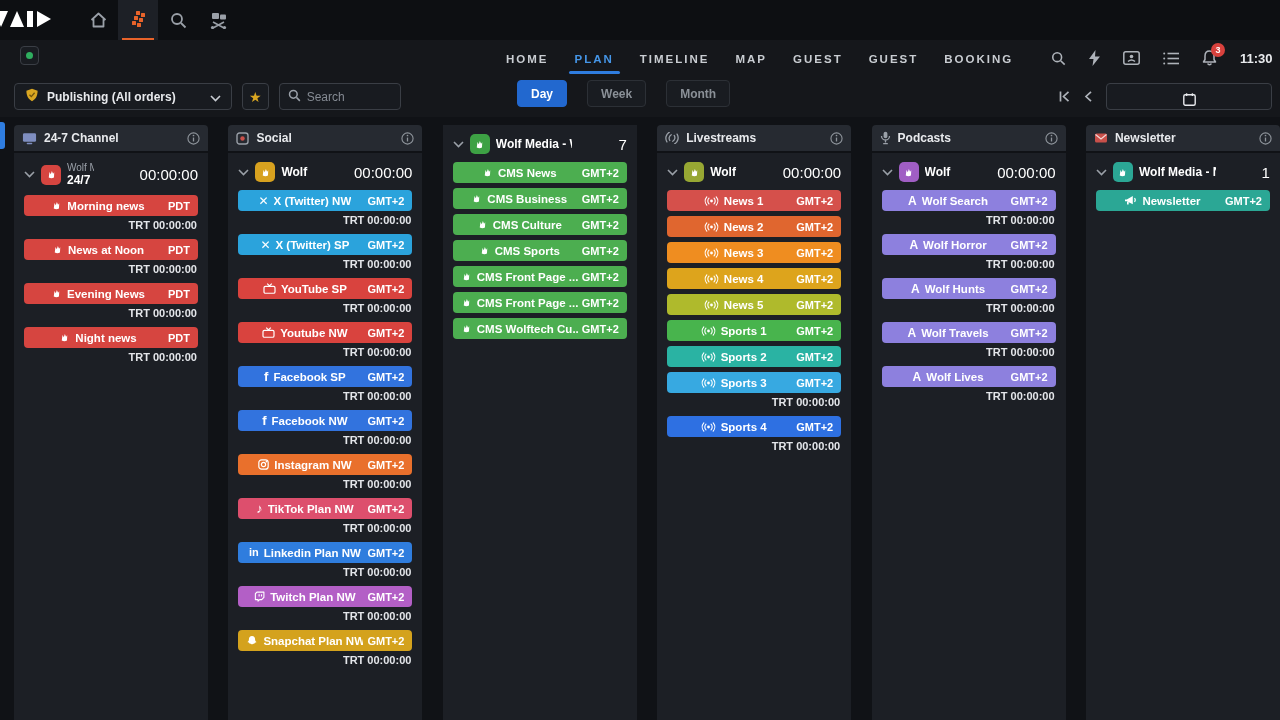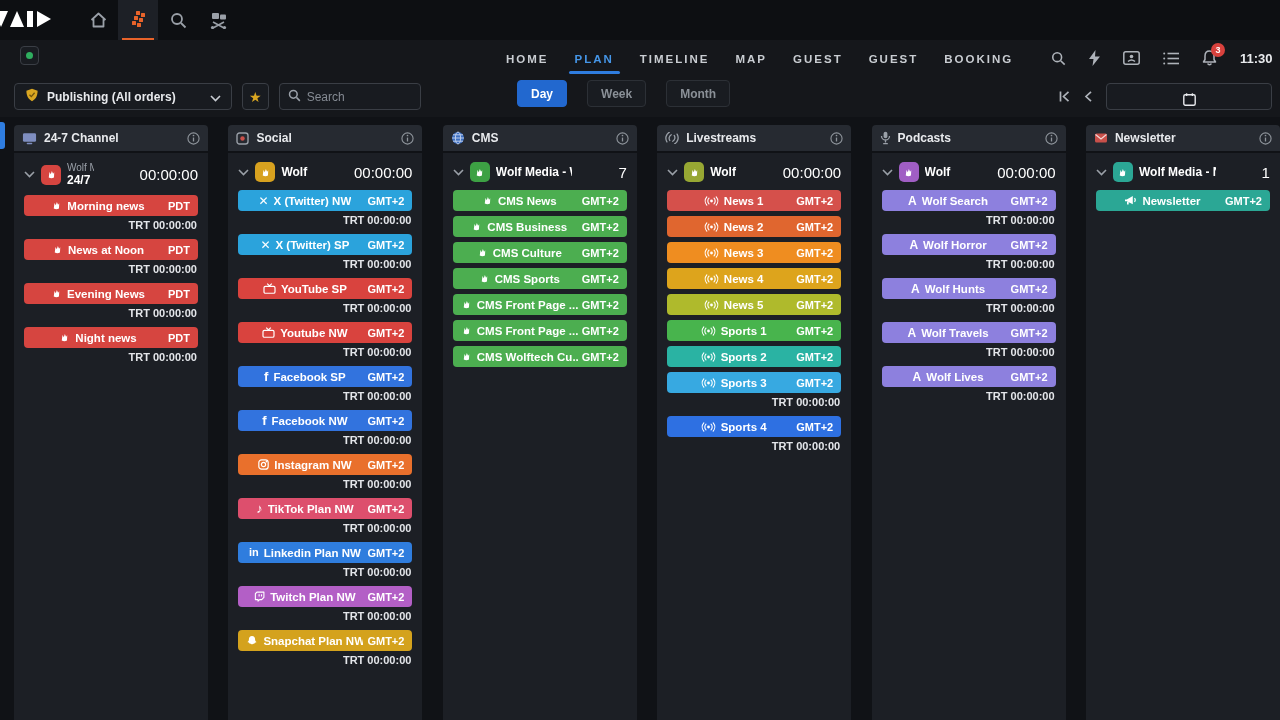--- a/index.html
+++ b/index.html
@@ -30,21 +30,21 @@
   .clock { font-size:13px; font-weight:bold; color:#e8eaed; width:40px; overflow:hidden; white-space:nowrap; }
 
   
   .toolbar { height:41px; background:#15171b; position:relative; }
   .tb-left { position:absolute; left:14px; top:7px; display:flex; gap:10px; }
   .box { height:27px; border:1px solid #3a3e45; border-radius:4px; background:#181b20; display:flex; align-items:center; }
   .publishing { padding:0 10px; gap:8px; cursor:pointer; }
   .publishing .lbl { font-size:12px; font-weight:bold; color:#e8eaed; }
   .publishing .chev { margin-left:26px; }
   .star-btn { width:27px; justify-content:center; color:#d9a621; font-size:14px; cursor:pointer; }
-  .searchbox { width:142px; padding:0 8px; gap:6px; }
+  .searchbox { width:122px; padding:0 8px; gap:6px; }
   .searchbox input { background:transparent; border:none; outline:none; color:#e8eaed; font-size:12px; width:100%;
     font-family:"Liberation Sans","DejaVu Sans",sans-serif; }
   .searchbox input::placeholder { color:#858b93; }
   .view-toggle { position:absolute; left:517px; top:4px; display:flex; gap:20px;justify-content:flex-end; }
   .view-btn { height:27px; padding:0 13px; border-radius:4px; font-size:12px; font-weight:bold; color:#8a9097;
     background:#191c21; border:1px solid #2c3036; display:flex; align-items:center; cursor:pointer; }
   .view-btn.active { background:#2268cf; border-color:#2268cf; color:#fff; }
   .tb-right { position:absolute; right:8px; top:7px; display:flex; align-items:center; gap:14px; }
   .nav-arrow { color:#aeb3ba; cursor:pointer; display:flex; }
   .datebox { padding:8px 11px; gap:8px; cursor:pointer; min-width:166px;flex-direction:column; }
@@ -500,39 +500,20 @@
               </span>
               <span class="card-label">Snapchat Plan NW</span>
             </span>
             <span class="card-tz">GMT+2</span>
           </div>
           <div class="trt">TRT 00:00:00</div>
         </div>
       </div>
     </div>
     <div class="column">
-      <div class="col-header">
-        <span class="card-icon">
-          <svg width="14" height="14" viewBox="0 0 14 14">
-            <circle cx="7" cy="7" r="6" fill="#3d6fc0"></circle>
-            <ellipse cx="7" cy="7" rx="2.6" ry="6" fill="none" stroke="#c6d4ee" stroke-width="0.9"></ellipse>
-            <line x1="1" y1="7" x2="13" y2="7" stroke="#c6d4ee" stroke-width="0.9"></line>
-            <line x1="2" y1="3.8" x2="12" y2="3.8" stroke="#c6d4ee" stroke-width="0.9"></line>
-            <line x1="2" y1="10.2" x2="12" y2="10.2" stroke="#c6d4ee" stroke-width="0.9"></line>
-          </svg>
-        </span>
-        <span class="col-title">CMS</span>
-        <span class="info-ic">
-          <svg width="13" height="13" viewBox="0 0 14 14">
-            <circle cx="7" cy="7" r="6" fill="none" stroke="currentColor" stroke-width="1.2"></circle>
-            <line x1="7" y1="6" x2="7" y2="10.2" stroke="currentColor" stroke-width="1.4"></line>
-            <circle cx="7" cy="3.8" r="0.9" fill="currentColor"></circle>
-          </svg>
-        </span>
-      </div>
       <div class="col-body">
         <div class="group-row">
           <span class="chev-ic">
             <svg width="11" height="7" viewBox="0 0 11 7">
               <polyline points="1,1 5.5,5.5 10,1" fill="none" stroke="currentColor" stroke-width="1.6"></polyline>
             </svg>
           </span>
           <span class="app-icon" style="background:#3da144">
             <svg width="11" height="11" viewBox="0 0 12 12">
               <path d="M3 9.2 L3.8 3.2 L5.2 5.6 L6.4 2.2 L7.7 5.1 L9 3.6 L8.7 9.2 Q6 11 3 9.2 Z" fill="#fff"></path>

